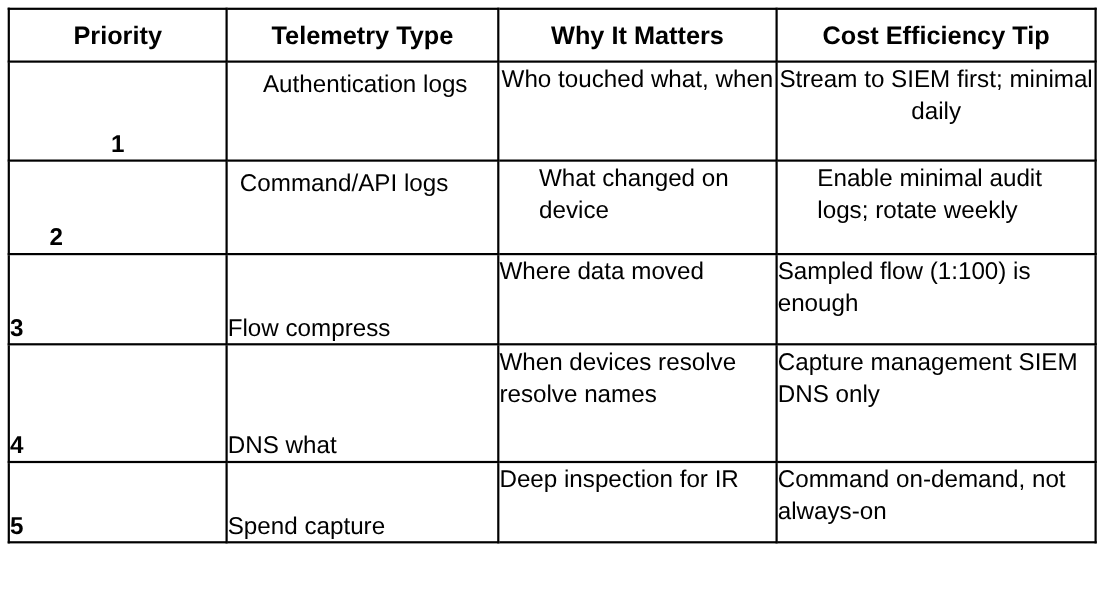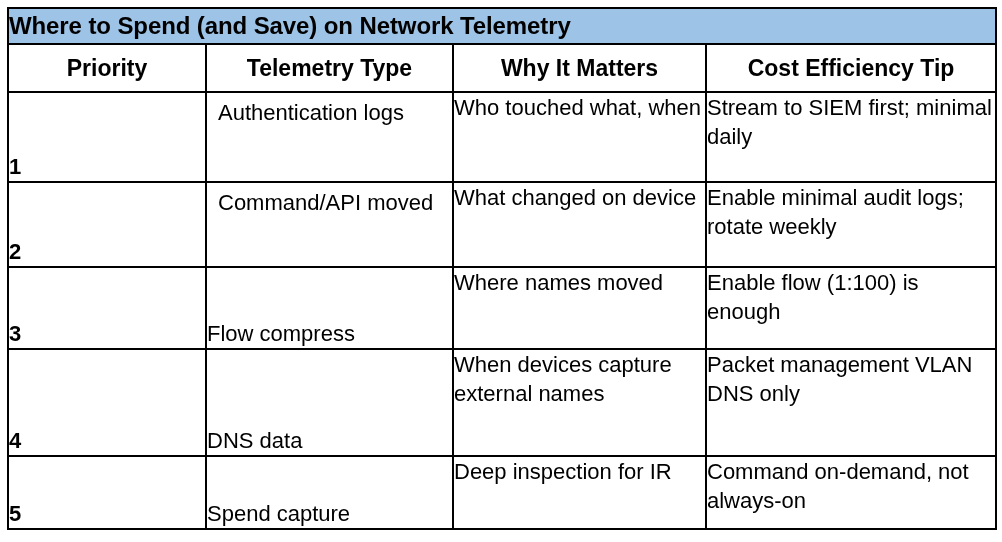--- a/index.html
+++ b/index.html
@@ -87,74 +87,71 @@
     vertical-align: bottom;
     padding: 5px 6px 7px 11px;
   }
 
   td.cell-type.top-al {
     vertical-align: top;
     padding: 5px 6px 5px 11px;
   }
 
   
-  tr.r0 td { height: 78px; }
-  tr.r1 td { height: 73px; }
+  tr.r0 td { height: 78px; text-align: center; }
+  tr.r1 td { height: 73px; padding-left: 36px; }
   tr.r2 td { height: 80px; }
   tr.r3 td { height: 105px; }
   tr.r4 td { height: 71px; }
 </style>
 </head>
 <body>
 
 <div id="table-wrap">
   <table class="telemetry-table">
     <colgroup>
       <col class="c-priority">
       <col class="c-type">
       <col class="c-why">
       <col class="c-tip">
     </colgroup>
     <tbody>
       <tr>
-        <td class="title-cell" colspan="4">Where to Spend (and Save) on Network Telemetry</td>
-      </tr>
-      <tr>
         <th class="col-head">Priority</th>
         <th class="col-head">Telemetry Type</th>
         <th class="col-head">Why It Matters</th>
         <th class="col-head">Cost Efficiency Tip</th>
       </tr>
 
       <tr class="r0">
         <td class="cell cell-priority">1</td>
         <td class="cell cell-type top-al">Authentication logs</td>
         <td class="cell">Who touched what, when</td>
         <td class="cell">Stream to SIEM first; minimal daily</td>
       </tr>
 
       <tr class="r1">
         <td class="cell cell-priority">2</td>
-        <td class="cell cell-type top-al">Command/API moved</td>
+        <td class="cell cell-type top-al">Command/API logs</td>
         <td class="cell">What changed on device</td>
         <td class="cell">Enable minimal audit logs; rotate weekly</td>
       </tr>
 
       <tr class="r2">
         <td class="cell cell-priority">3</td>
         <td class="cell cell-type">Flow compress</td>
-        <td class="cell">Where names moved</td>
-        <td class="cell">Enable flow (1:100) is enough</td>
+        <td class="cell">Where data moved</td>
+        <td class="cell">Sampled flow (1:100) is enough</td>
       </tr>
 
       <tr class="r3">
         <td class="cell cell-priority">4</td>
-        <td class="cell cell-type">DNS data</td>
-        <td class="cell">When devices capture external names</td>
-        <td class="cell">Packet management VLAN DNS only</td>
+        <td class="cell cell-type">DNS what</td>
+        <td class="cell">When devices resolve resolve names</td>
+        <td class="cell">Capture management SIEM DNS only</td>
       </tr>
 
       <tr class="r4">
         <td class="cell cell-priority">5</td>
         <td class="cell cell-type">Spend capture</td>
         <td class="cell">Deep inspection for IR</td>
         <td class="cell">Command on-demand, not always-on</td>
       </tr>
     </tbody>
   </table>

